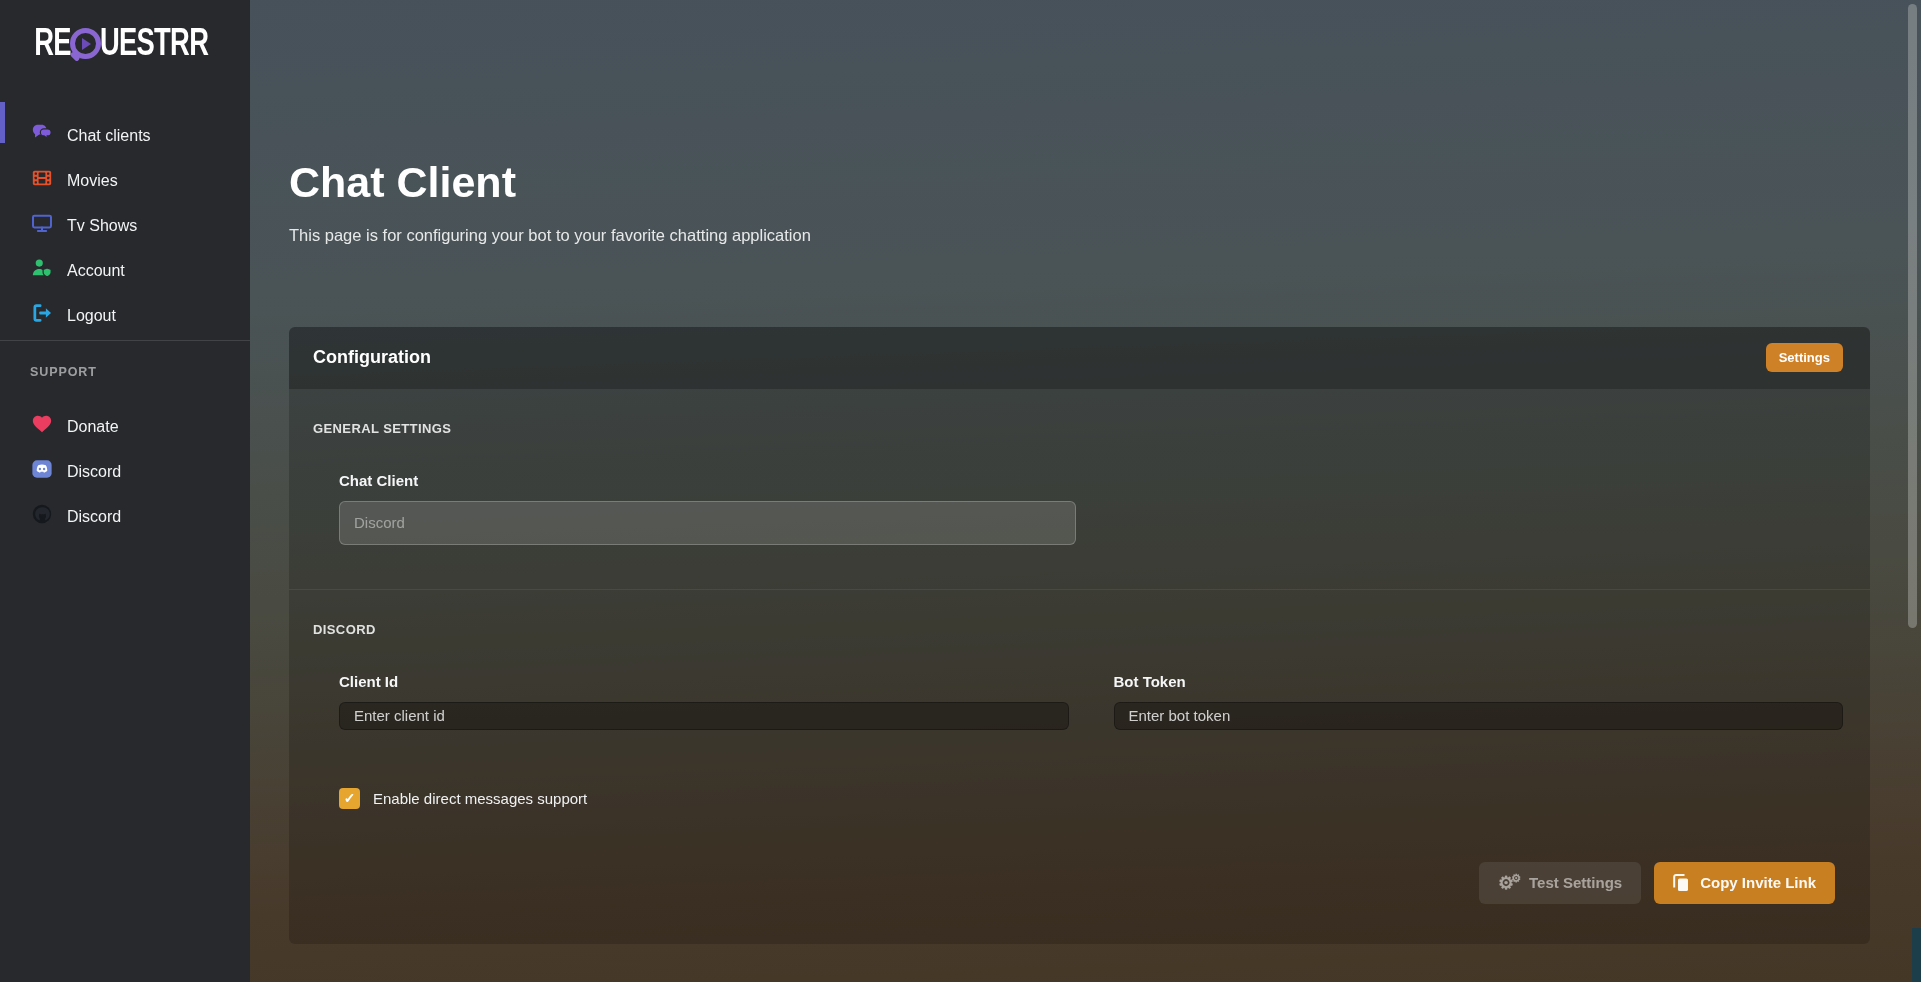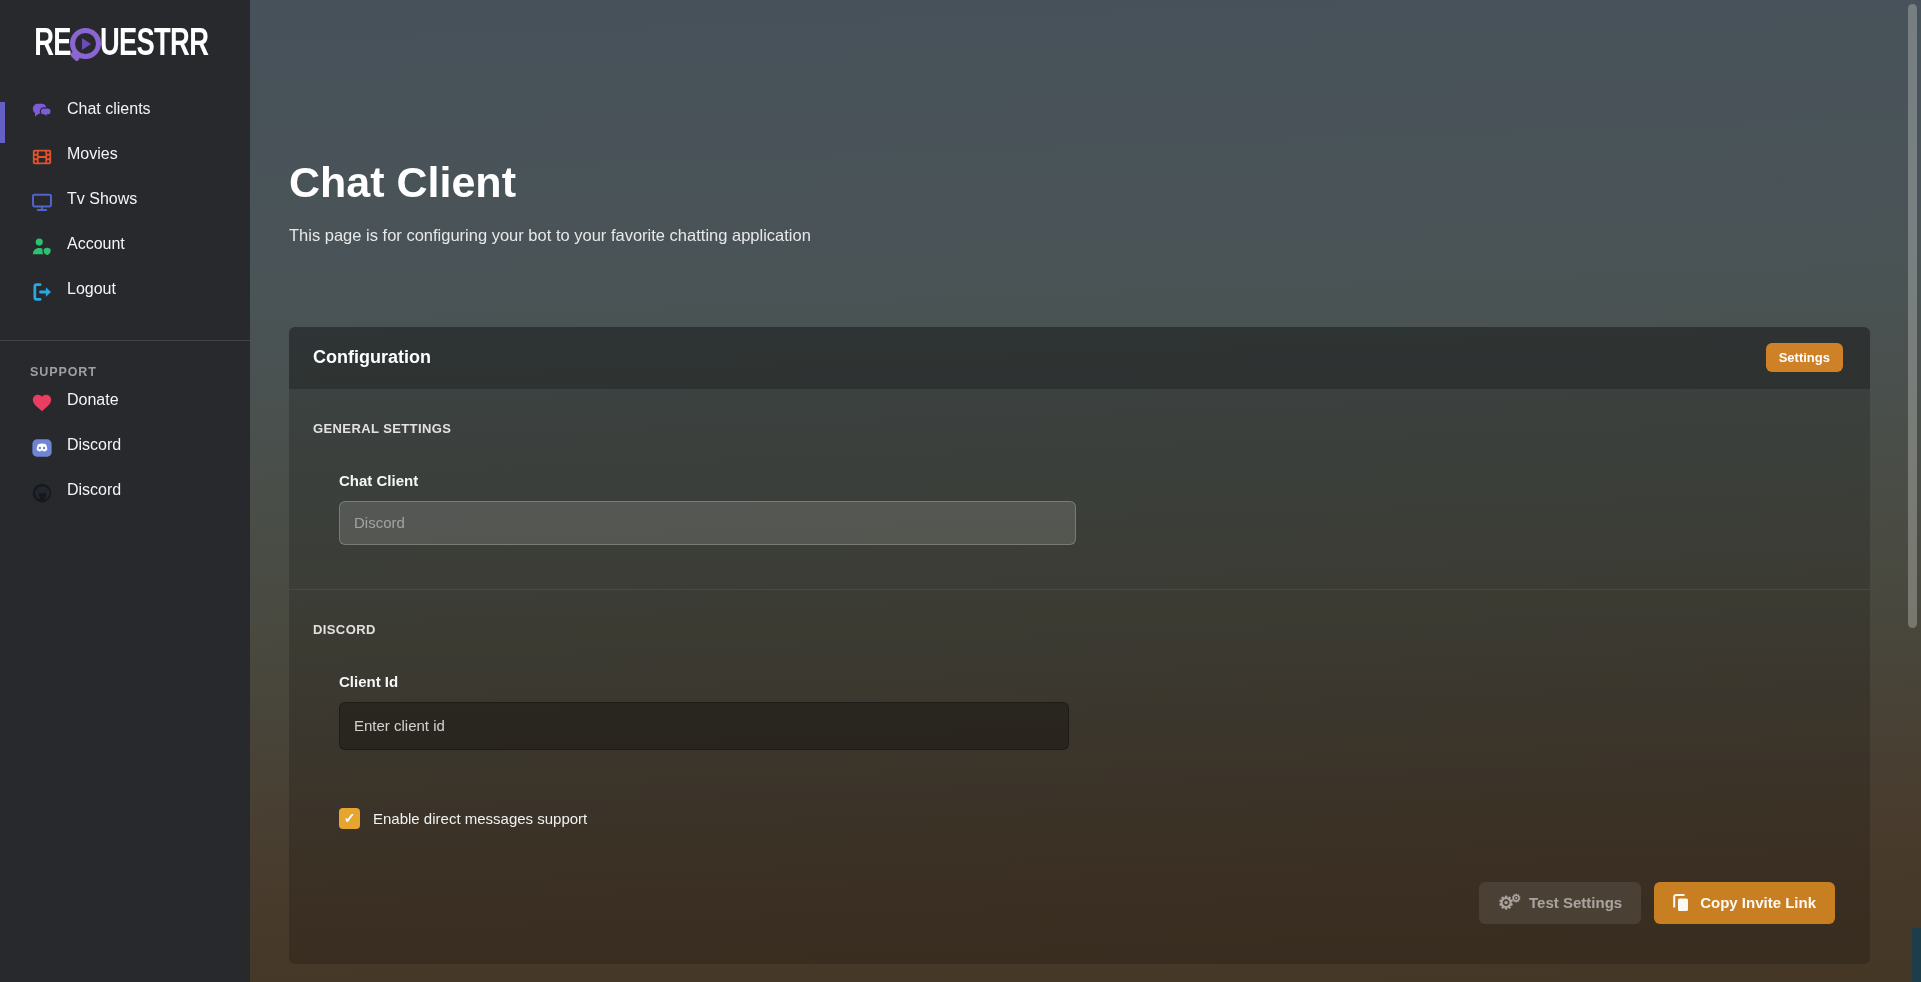--- a/index.html
+++ b/index.html
@@ -30,21 +30,21 @@
   .logo-q .play {
     width:0; height:0; border-left:9px solid #6b4bb8;
     border-top:6px solid transparent; border-bottom:6px solid transparent; margin-left:2px;
   }
   .logo-q .tail {
     position:absolute; left:-5px; bottom:-5px; width:10px; height:5px;
     background:#8a66d2; transform:rotate(45deg); border-radius:2px;
   }
   .nav { margin-top:32px; }
   .nav-item {
-    position:relative; display:flex; align-items:flex-start; height:45px;
+    position:relative; display:flex; align-items:flex-end; height:45px;
     padding-left:30px; cursor:pointer;
   }
   .nav-item.active::before {
     content:""; position:absolute; left:0; top:2px; bottom:2px; width:5px; background:#6360c8;
   }
   .nav-icon { width:24px; height:24px; display:flex; align-items:center; justify-content:center; margin-right:13px; flex:0 0 auto; }
   .nav-label { color:#f2f4f5; font-size:16px; }
   .side-divider { border:none; border-top:1px solid rgba(255,255,255,0.12); margin:15px 0 0 0; }
   .support-header {
     padding:24px 0 12px 30px; color:rgba(255,255,255,0.55);
@@ -73,21 +73,21 @@
   .select-box {
     margin-top:12px; width:737px; height:44px;
     border:1px solid rgba(255,255,255,0.22); background:rgba(255,255,255,0.13);
     border-radius:6px; display:flex; align-items:center; padding:0 14px;
     color:rgba(255,255,255,0.45); font-size:15px;
   }
   .hr-divider { border:none; border-top:1px solid rgba(255,255,255,0.07); margin:44px -27px 0 -24px; }
   .discord-section { margin-top:32px; }
   .grid { display:grid; grid-template-columns:1fr 1fr; column-gap:45px; }
   .text-input {
-    margin-top:12px; width:100%; height:48px;
+    margin-top:12px; width:100%; height:28px;
     background:rgba(0,0,0,0.30); border:1px solid rgba(0,0,0,0.30); border-radius:6px;
     color:#fff; font-size:15px; padding:0 14px; font-family:inherit; outline:none;
   }
   .text-input::placeholder { color:rgba(255,255,255,0.78); opacity:1; }
   .row2 { margin-top:28px; }
   .checkbox-row { margin-top:30px; display:flex; align-items:center; gap:13px; }
   .checkbox {
     width:21px; height:21px; border-radius:4px; background:#e6a52f;
     display:flex; align-items:center; justify-content:center;
     color:#fff; font-size:14px; font-weight:bold; cursor:pointer; line-height:1;
@@ -249,20 +249,24 @@
 
         <hr class="hr-divider">
 
         <div class="discord-section">
           <div class="section-title">DISCORD</div>
           <div class="section-content">
             <div class="grid">
               <div>
                 <div class="field-label">Client Id</div>
                 <input type="text" class="text-input" placeholder="Enter client id" style="">
+              </div>
+              <div>
+                <div class="field-label">Bot Token</div>
+                <input type="text" class="text-input" placeholder="Enter bot token" style="">
               </div>
             </div>
 
             <div class="grid row2">
               <div></div>
             </div>
 
             <div class="checkbox-row">
               <div class="checkbox">
                 <span>✓</span>

